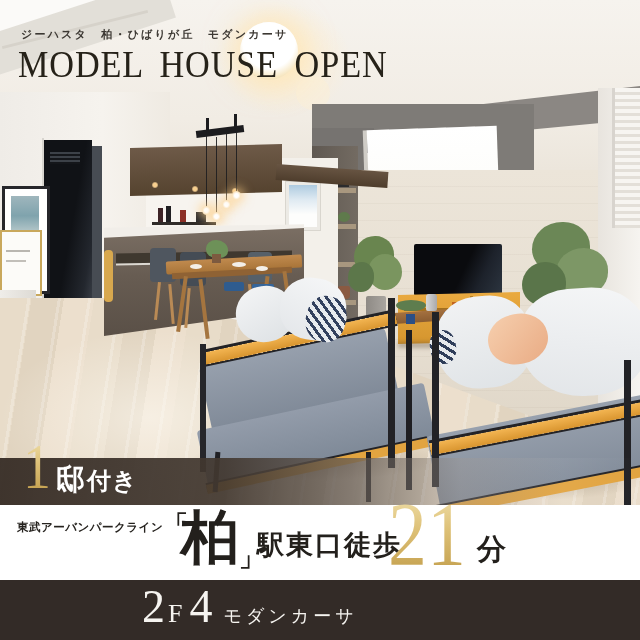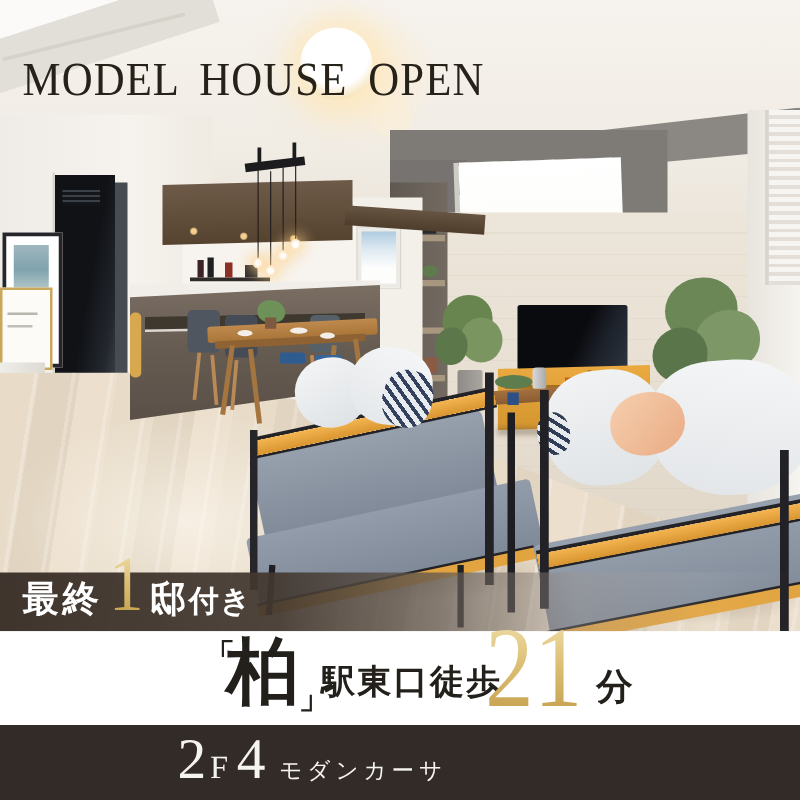--- a/index.html
+++ b/index.html
@@ -357,33 +357,34 @@
     <div class="abs sc-cwn"></div>
     <div class="abs sc-srseat"></div>
     <div class="abs sc-srrail"></div>
     <div class="abs sc-srrail2"></div>
     <div class="abs sc-fbr1"></div>
     <div class="abs sc-fbr2"></div>
     <div class="abs sc-fbr3"></div>
     <div class="abs sc-vignette"></div>
   </div>
 
+  <div class="ad-subtitle">ジーハスタ　柏・ひばりが丘　モダンカーサ</div>
   <div class="ad-title">MODEL HOUSE OPEN</div>
 
   <div id="band-sale">
     <div class="band-sale-inner">
-      <span class="s-prefix">最終</span>
       <span class="s-count gold">1</span>
       <span class="s-unit">邸</span>
       <span class="s-mid">付き</span>
     </div>
   </div>
 
   <div id="band-access">
     <div class="acc-lines">
+      <div>東武アーバンパークライン</div>
     </div>
     <span class="acc-open">「</span>
     <span class="acc-station">柏</span>
     <span class="acc-close">」</span>
     <span class="acc-walk">駅東口徒歩</span>
     <span class="acc-min gold">21</span>
     <span class="acc-minunit">分</span>
   </div>
 
   <div id="band-footer">

